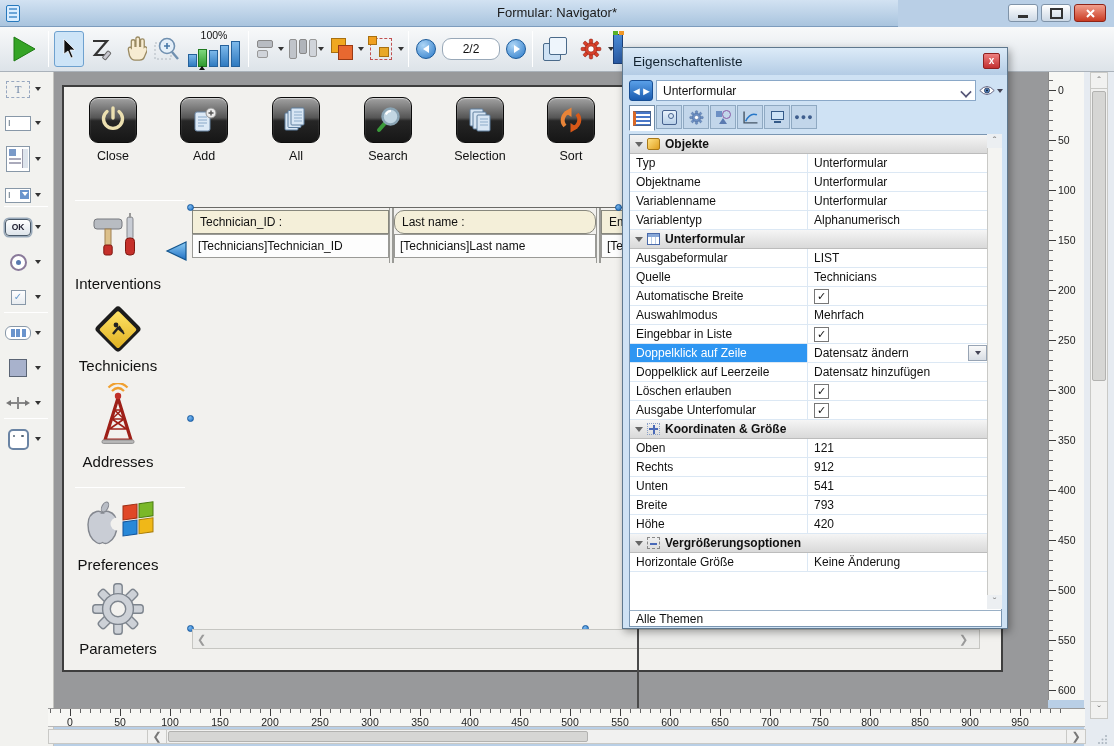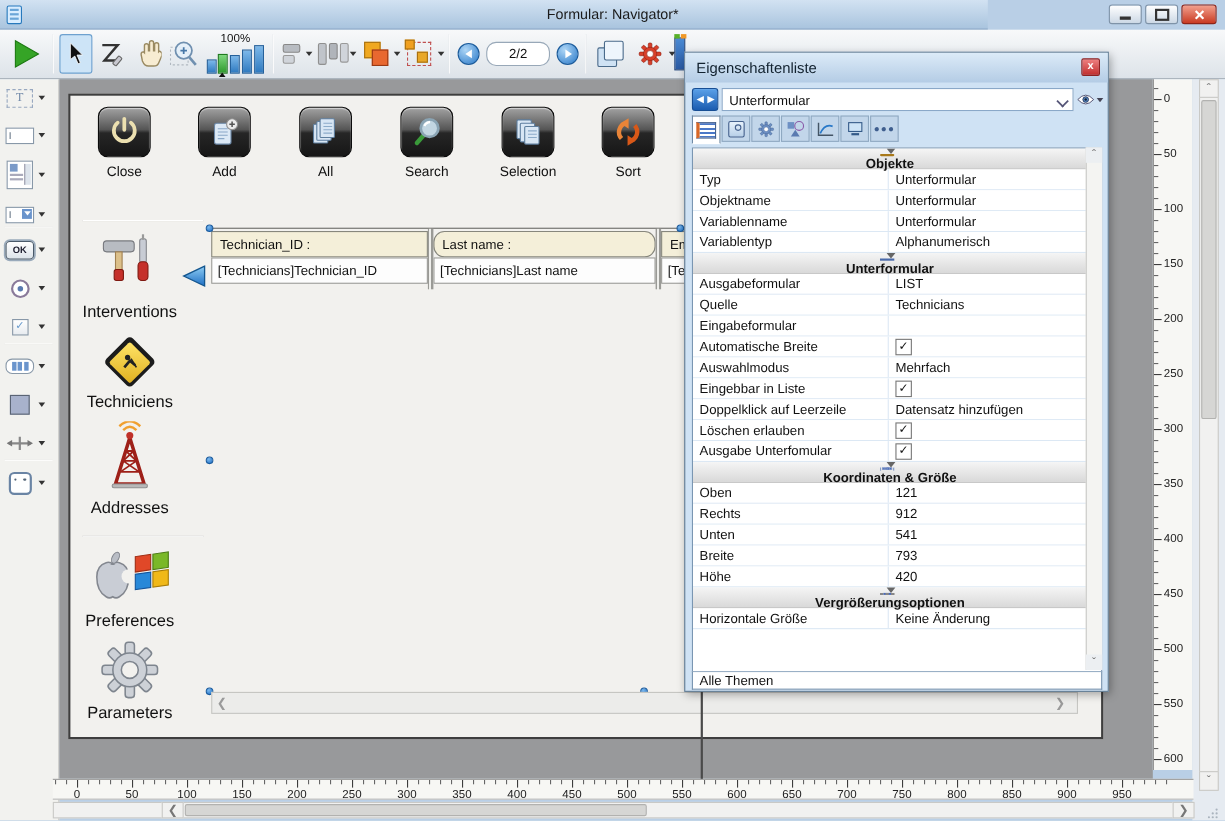--- a/index.html
+++ b/index.html
@@ -57,21 +57,21 @@
   #propspanel{left:622px;top:47px;width:386px;height:582px;background:#cfe2f4;border:1px solid #5f788e;box-shadow:2px 3px 8px rgba(0,0,0,.35);z-index:50;}
   #ppTitle{left:0;top:0;width:100%;height:27px;background:linear-gradient(#dcebf8,#b4cce5);display:flex;align-items:center;padding-left:10px;font-size:13.5px;color:#12222f;}
   #ppClose{left:360px;top:5px;width:17px;height:16px;background:linear-gradient(#ee8080,#c22f2f);border:1px solid #8e2020;border-radius:2px;color:#fff;font-size:10px;font-weight:bold;display:flex;align-items:center;justify-content:center;line-height:10px;}
   .ptab{top:57px;width:26px;height:24px;background:#c2d6ea;border:1px solid #8fa9c2;display:flex;align-items:center;justify-content:center;}
   .ptab.sel{background:#fff;border-color:#6e8aa6;border-bottom-color:#fff;height:26px;}
   #panelbody{left:6px;top:86px;width:373px;height:493px;background:#fff;border:1px solid #7a96b2;}
   .prop-row{display:flex;height:19px;border-bottom:1px solid #dce8f4;box-sizing:border-box;align-items:stretch;width:358px;background:#fff;}
   .prop-label{width:178px;padding-left:6px;border-right:1px solid #dce8f4;display:flex;align-items:center;box-sizing:border-box;}
   .prop-value{flex:1;padding-left:6px;display:flex;align-items:center;position:relative;}
   .prop-row.selected .prop-label{background:#2e96f2;color:#fff;}
-  .pgh{display:flex;height:19px;align-items:center;background:linear-gradient(#f5f5f5,#d9d9d9);border-bottom:1px solid #bcbcbc;font-weight:bold;width:358px;box-sizing:border-box;flex-direction:column;}
+  .pgh{display:flex;height:19px;align-items:center;background:linear-gradient(#f5f5f5,#d9d9d9);border-bottom:1px solid #bcbcbc;font-weight:bold;width:358px;box-sizing:border-box;}
   .gtri{width:0;height:0;border-left:4px solid transparent;border-right:4px solid transparent;border-top:5px solid #666;margin:0 4px 0 5px;}
   .gi{display:inline-block;width:13px;height:12px;margin-right:5px;box-sizing:border-box;}
   .gi-0{background:linear-gradient(135deg,#ffe080,#e0a020);border:1px solid #a87818;border-radius:2px;}
   .gi-1{border:1px solid #4a6aaa;background:linear-gradient(#88a8d8 0 3px,rgba(0,0,0,0) 3px),repeating-linear-gradient(90deg,#fff 0 3px,#b8cce8 3px 4px);}
   .gi-2{background:linear-gradient(#4a6ab8,#4a6ab8) center/9px 2px no-repeat,linear-gradient(#4a6ab8,#4a6ab8) center/2px 9px no-repeat;border:1px dotted #8aa0c8;}
   .gi-3{border:1px dashed #888;background:linear-gradient(#4a6ab8,#4a6ab8) 2px 60%/7px 2px no-repeat;}
   .pcheck{display:inline-block;width:13px;height:13px;border:1px solid #777;background:#fff;font-size:11px;line-height:12px;text-align:center;color:#111;}
   .combo-btn{position:absolute;right:1px;top:1px;bottom:1px;width:17px;background:linear-gradient(#fafafa,#d8dde4);border:1px solid #98a4b4;display:flex;align-items:center;justify-content:center;}
   #gridscroll{left:364px;top:86px;width:15px;height:475px;background:#f4f4f2;border-left:1px solid #c9c9c6;}
   #ppFooter{left:6px;top:562px;width:373px;height:17px;background:#fff;border:1px solid #7a96b2;border-top:1px solid #9ab0c6;display:flex;align-items:center;padding-left:6px;box-sizing:border-box;}
@@ -804,41 +804,44 @@
             <span>LIST</span>
           </div>
         </div>
         <div class="prop-row">
           <div class="prop-label">Quelle</div>
           <div class="prop-value">
             <span>Technicians</span>
           </div>
         </div>
         <div class="prop-row">
-          <div class="prop-label">Eingabeformular</div>
-          <div class="prop-value">
-            <span></span>
-          </div>
-        </div>
-        <div class="prop-row">
           <div class="prop-label">Automatische Breite</div>
           <div class="prop-value">
             <span class="pcheck">✓</span>
           </div>
         </div>
         <div class="prop-row">
           <div class="prop-label">Auswahlmodus</div>
           <div class="prop-value">
             <span>Mehrfach</span>
           </div>
         </div>
         <div class="prop-row">
           <div class="prop-label">Eingebbar in Liste</div>
           <div class="prop-value">
             <span class="pcheck">✓</span>
+          </div>
+        </div>
+        <div class="prop-row selected">
+          <div class="prop-label">Doppelklick auf Zeile</div>
+          <div class="prop-value">
+            <span>Datensatz ändern</span>
+            <span class="combo-btn">
+              <span class="car" style="border-top-color: rgb(68, 68, 85);"></span>
+            </span>
           </div>
         </div>
         <div class="prop-row">
           <div class="prop-label">Doppelklick auf Leerzeile</div>
           <div class="prop-value">
             <span>Datensatz hinzufügen</span>
           </div>
         </div>
         <div class="prop-row">
           <div class="prop-label">Löschen erlauben</div>

